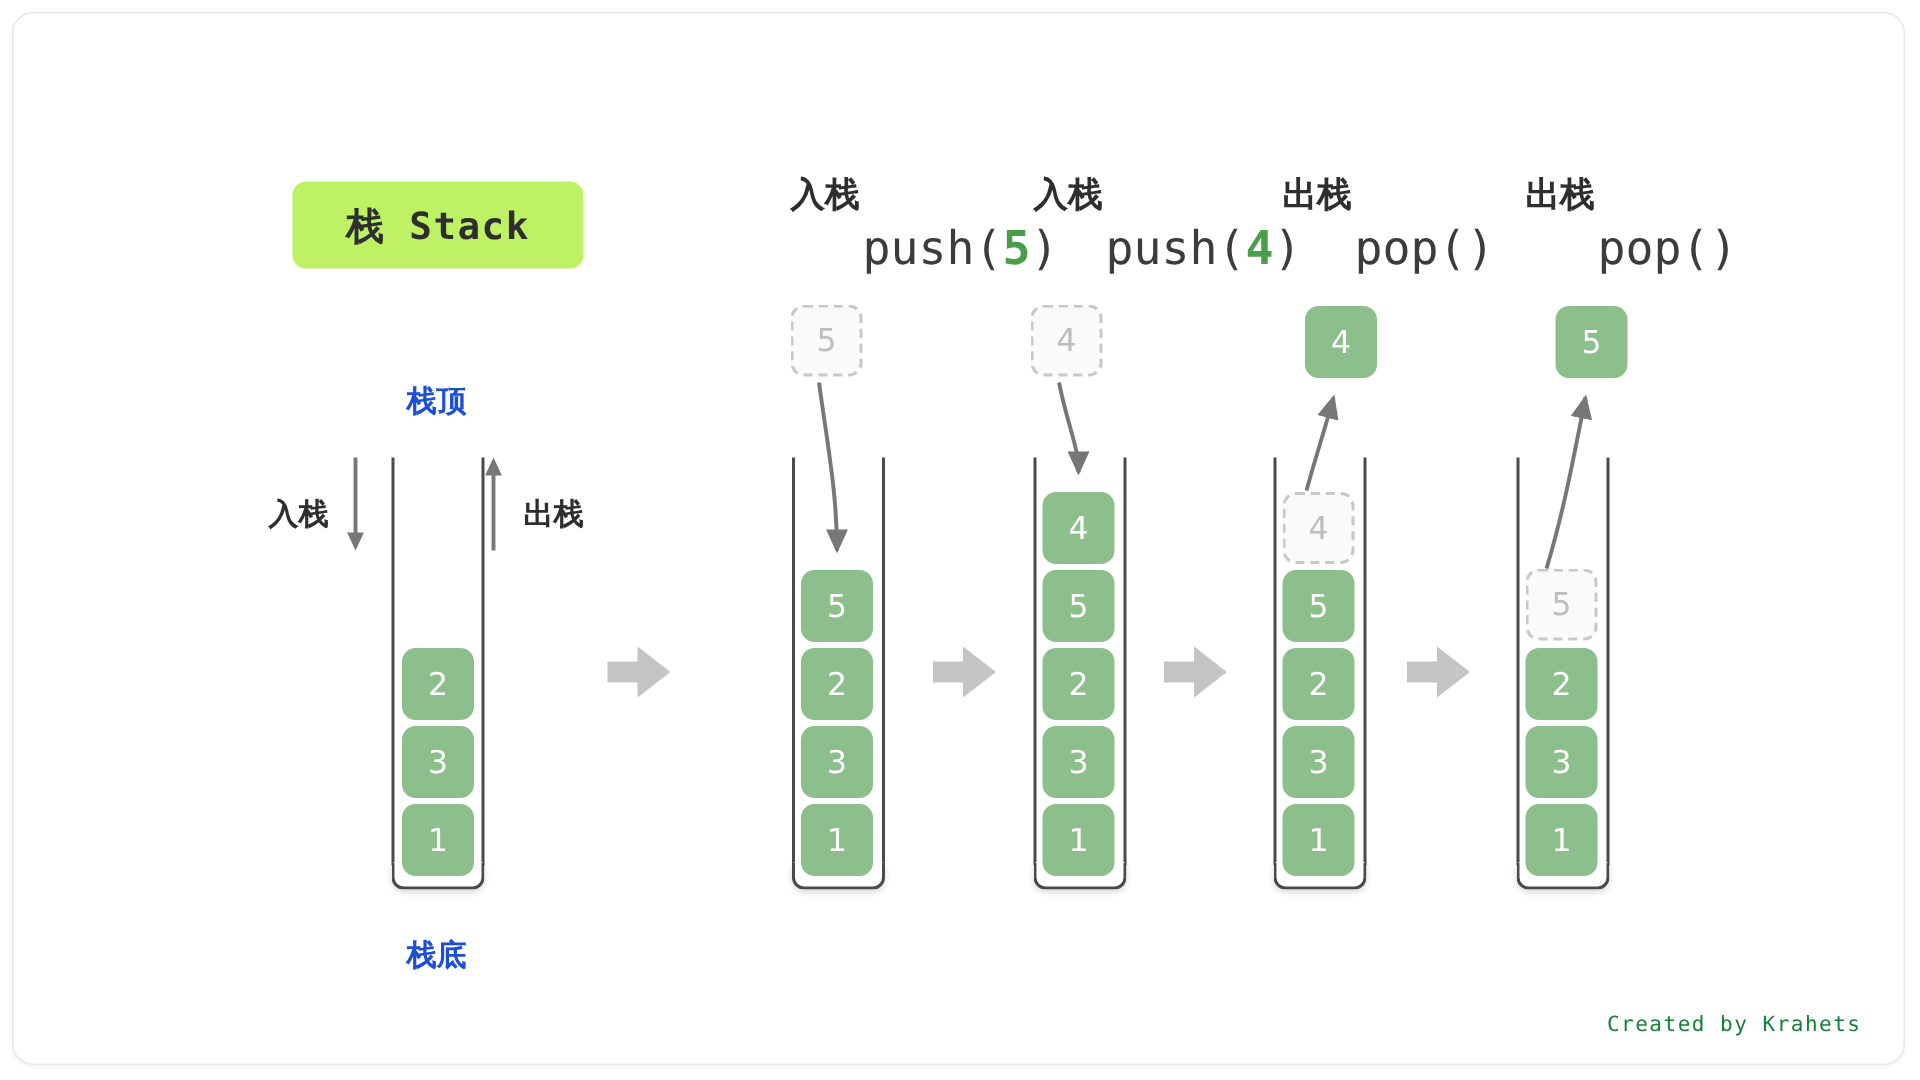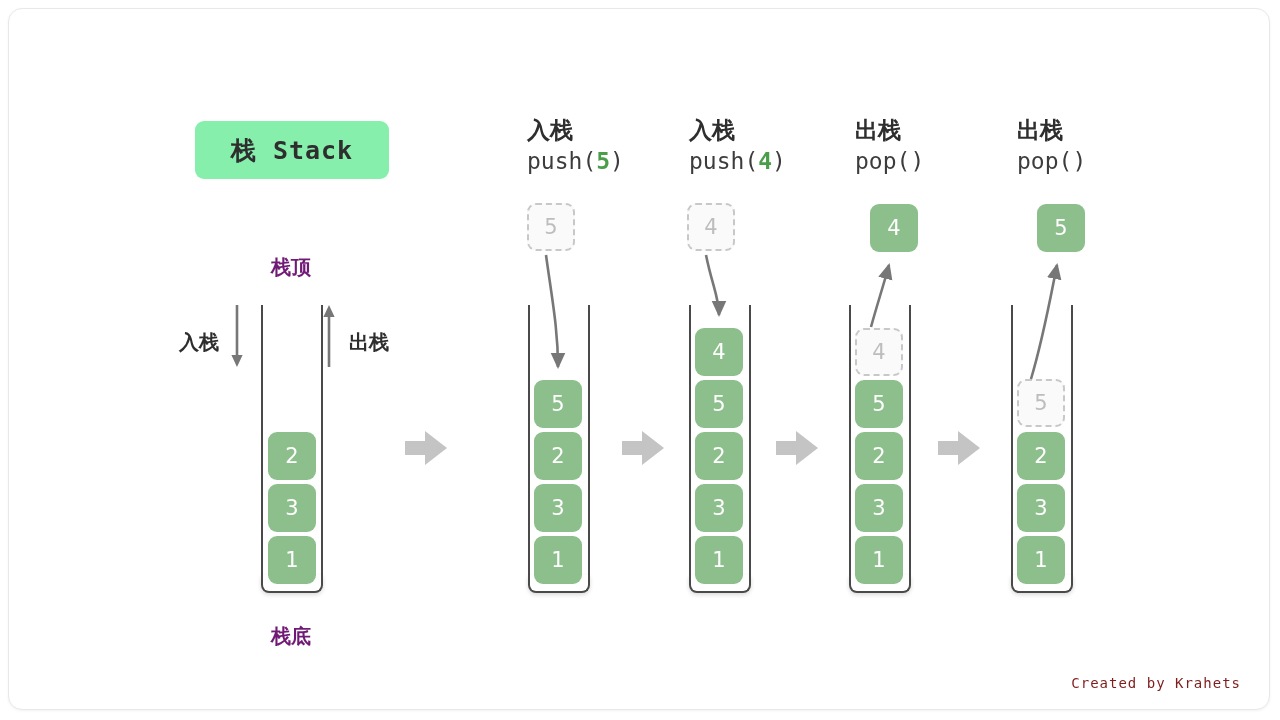--- a/index.html
+++ b/index.html
@@ -1,34 +1,34 @@
 <!DOCTYPE html>
 <html><head>
 <meta charset="utf-8">
 <style>
   html,body{margin:0;padding:0;background:#ffffff;}
   body{width:1280px;height:720px;overflow:hidden;font-family:"DejaVu Sans","Liberation Sans",sans-serif;}
   .canvas{position:absolute;left:8px;top:8px;width:1262px;height:702px;background:#fff;border:1px solid #e8e8e8;border-radius:14px;box-shadow:0 1px 3px rgba(0,0,0,0.05);box-sizing:border-box;overflow:hidden;}
-  .title-chip{position:absolute;left:186px;top:112px;width:194px;height:58px;background:#86efac;border-radius:9px;display:flex;align-items:center;justify-content:center;}
+  .title-chip{position:absolute;left:186px;top:112px;width:194px;height:58px;background:#bef264;border-radius:9px;display:flex;align-items:center;justify-content:center;}
   .title-chip .t{font-family:"DejaVu Sans Mono","Liberation Mono",monospace;font-size:25px;font-weight:bold;color:#2e2e2e;letter-spacing:1px;}
   .op-label{position:absolute;text-align:left;line-height:1.33;color:#2e2e2e;}
   .op-label .cn{font-size:23px;font-weight:bold;display:block;font-family:"DejaVu Sans","Liberation Sans",sans-serif;}
-  .op-label .fn{font-size:23px;display:block;font-family:"DejaVu Sans Mono","Liberation Mono",monospace;color:#3c3c3c;white-space:pre;}
+  .op-label .fn{font-size:31px;display:block;font-family:"DejaVu Sans Mono","Liberation Mono",monospace;color:#3c3c3c;white-space:pre;margin-left:48px;}
   .op-label .fn b{color:#4a9e4a;font-weight:bold;}
   .container{position:absolute;width:62px;}
   .container .wallL,.container .wallR{position:absolute;top:0;width:2px;background:#4a4a4a;}
   .container .wallL{left:0;}
   .container .wallR{right:0;}
   .container .base{position:absolute;left:0;right:0;bottom:0;height:18px;border:2px solid #4a4a4a;border-top:none;border-bottom-left-radius:8px;border-bottom-right-radius:8px;box-sizing:border-box;background:#fff;box-shadow:0 2px 4px rgba(0,0,0,0.14);}
   .cell{position:absolute;width:48px;height:48px;border-radius:9px;display:flex;align-items:center;justify-content:center;font-size:21px;box-sizing:border-box;}
   .cell.solid{background:#8cbf8c;color:#ffffff;}
   .cell.ghost{background:#fafafa;border:2px dashed #c8c8c8;color:#bdbdbd;}
   .sidelabel{position:absolute;font-size:20px;font-weight:bold;color:#2e2e2e;white-space:nowrap;}
-  .caption{position:absolute;font-size:20px;font-weight:bold;color:#701a75;text-align:center;white-space:nowrap;}
-  .footer{position:absolute;right:28px;bottom:18px;font-family:"DejaVu Sans Mono","Liberation Mono",monospace;font-size:14px;color:#7f1d1d;letter-spacing:1px;}
+  .caption{position:absolute;font-size:20px;font-weight:bold;color:#1d4ed8;text-align:center;white-space:nowrap;}
+  .footer{position:absolute;right:28px;bottom:18px;font-family:"DejaVu Sans Mono","Liberation Mono",monospace;font-size:14px;color:#15803d;letter-spacing:1px;}
   svg.overlay{position:absolute;left:0;top:0;width:1262px;height:702px;pointer-events:none;}
 </style>
 </head>
 <body>
 
 <div class="canvas">
 
   <div class="title-chip">
     <span class="t">栈 Stack</span>
   </div>

